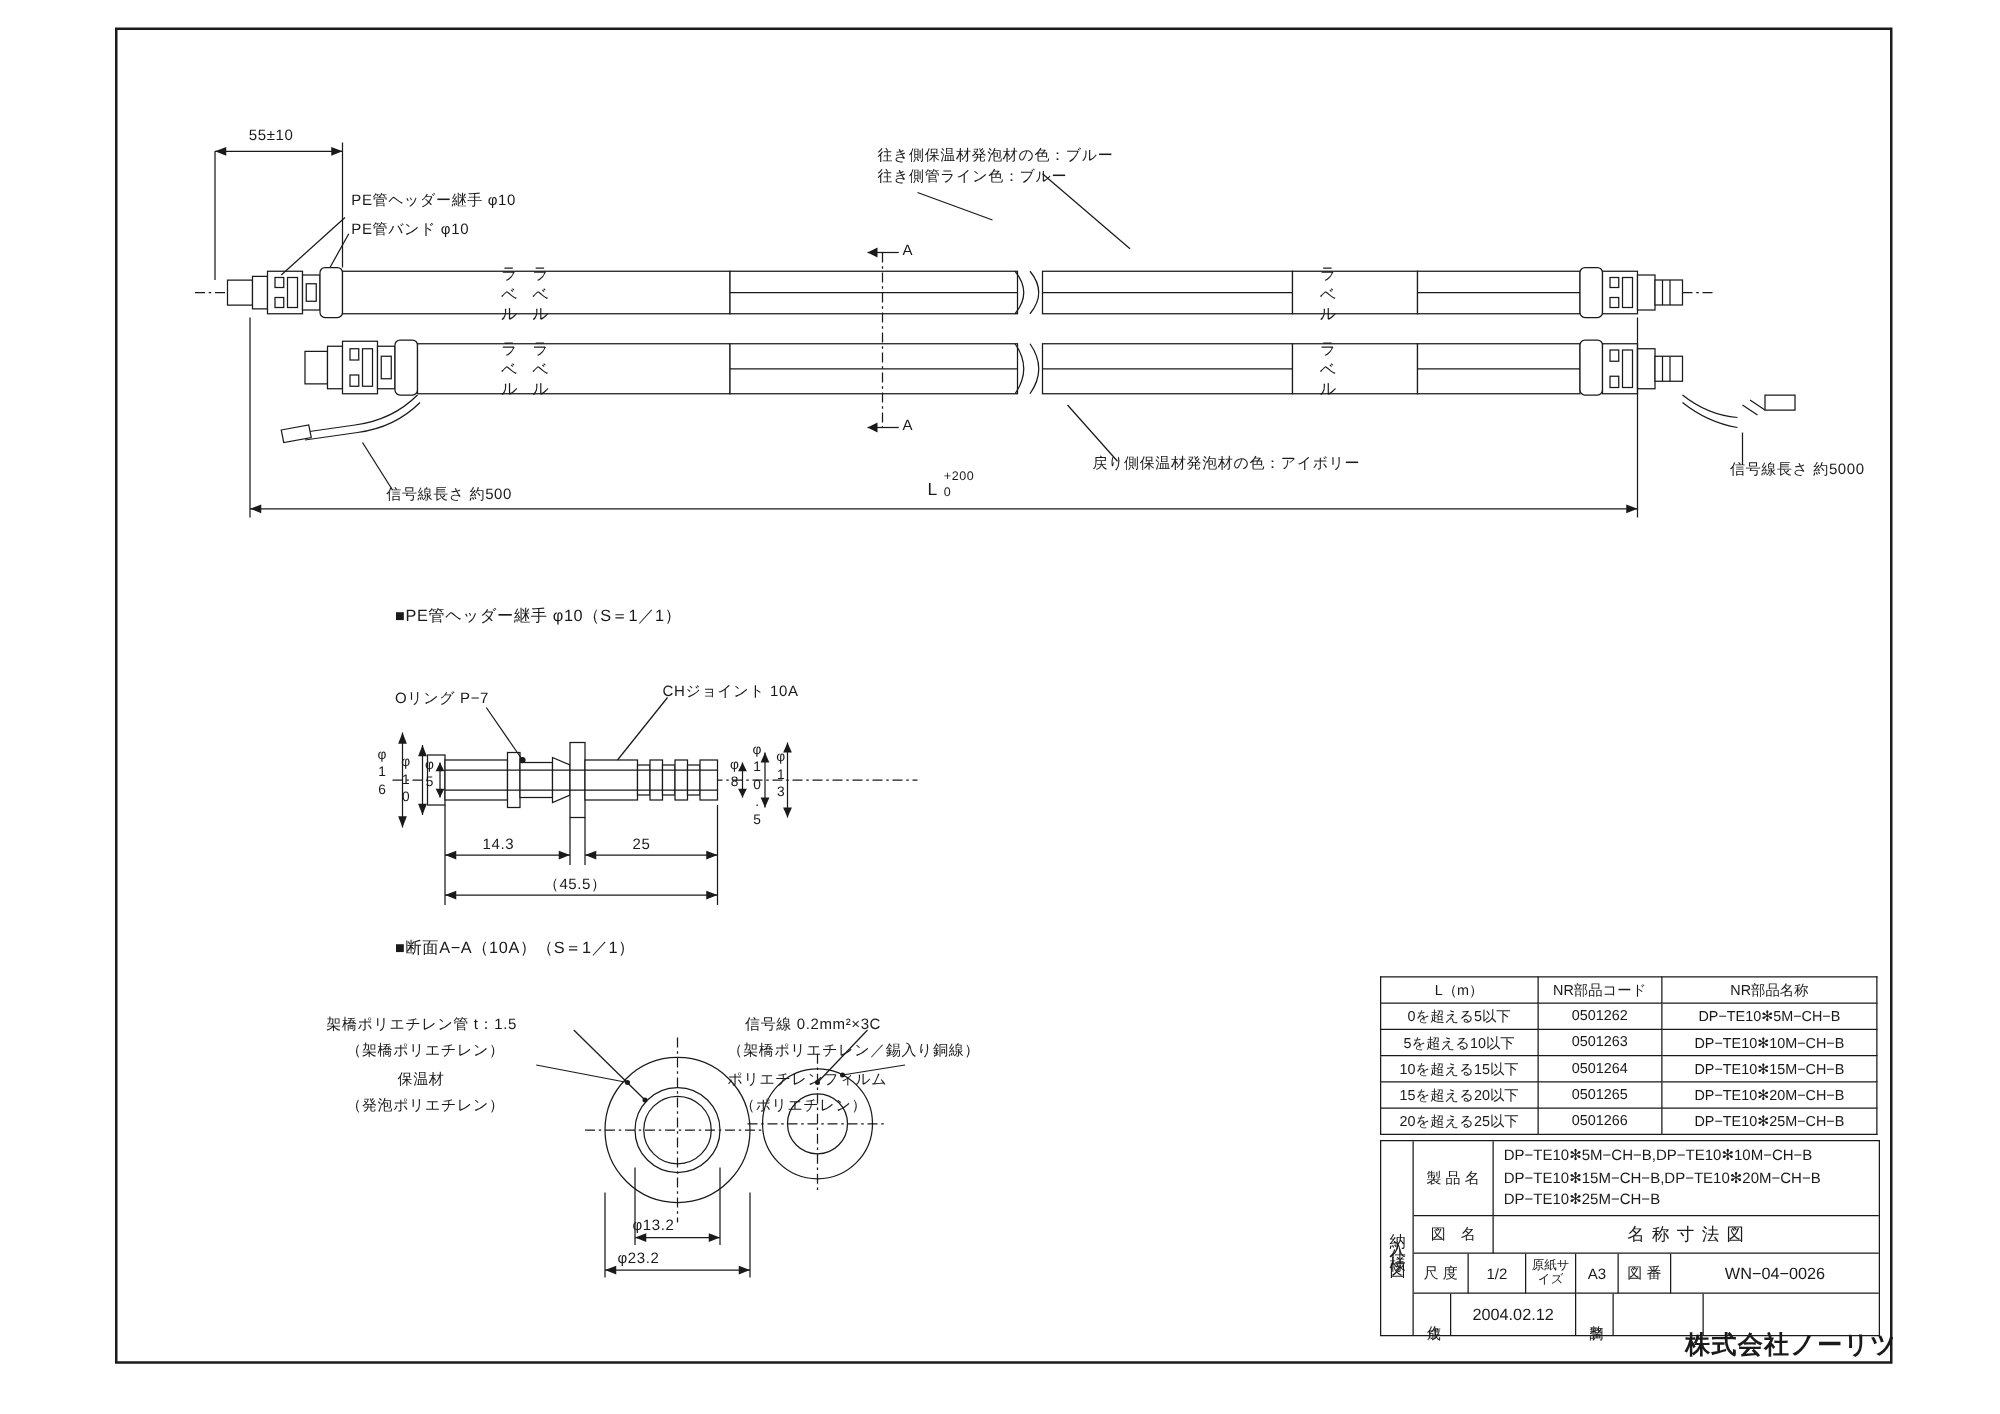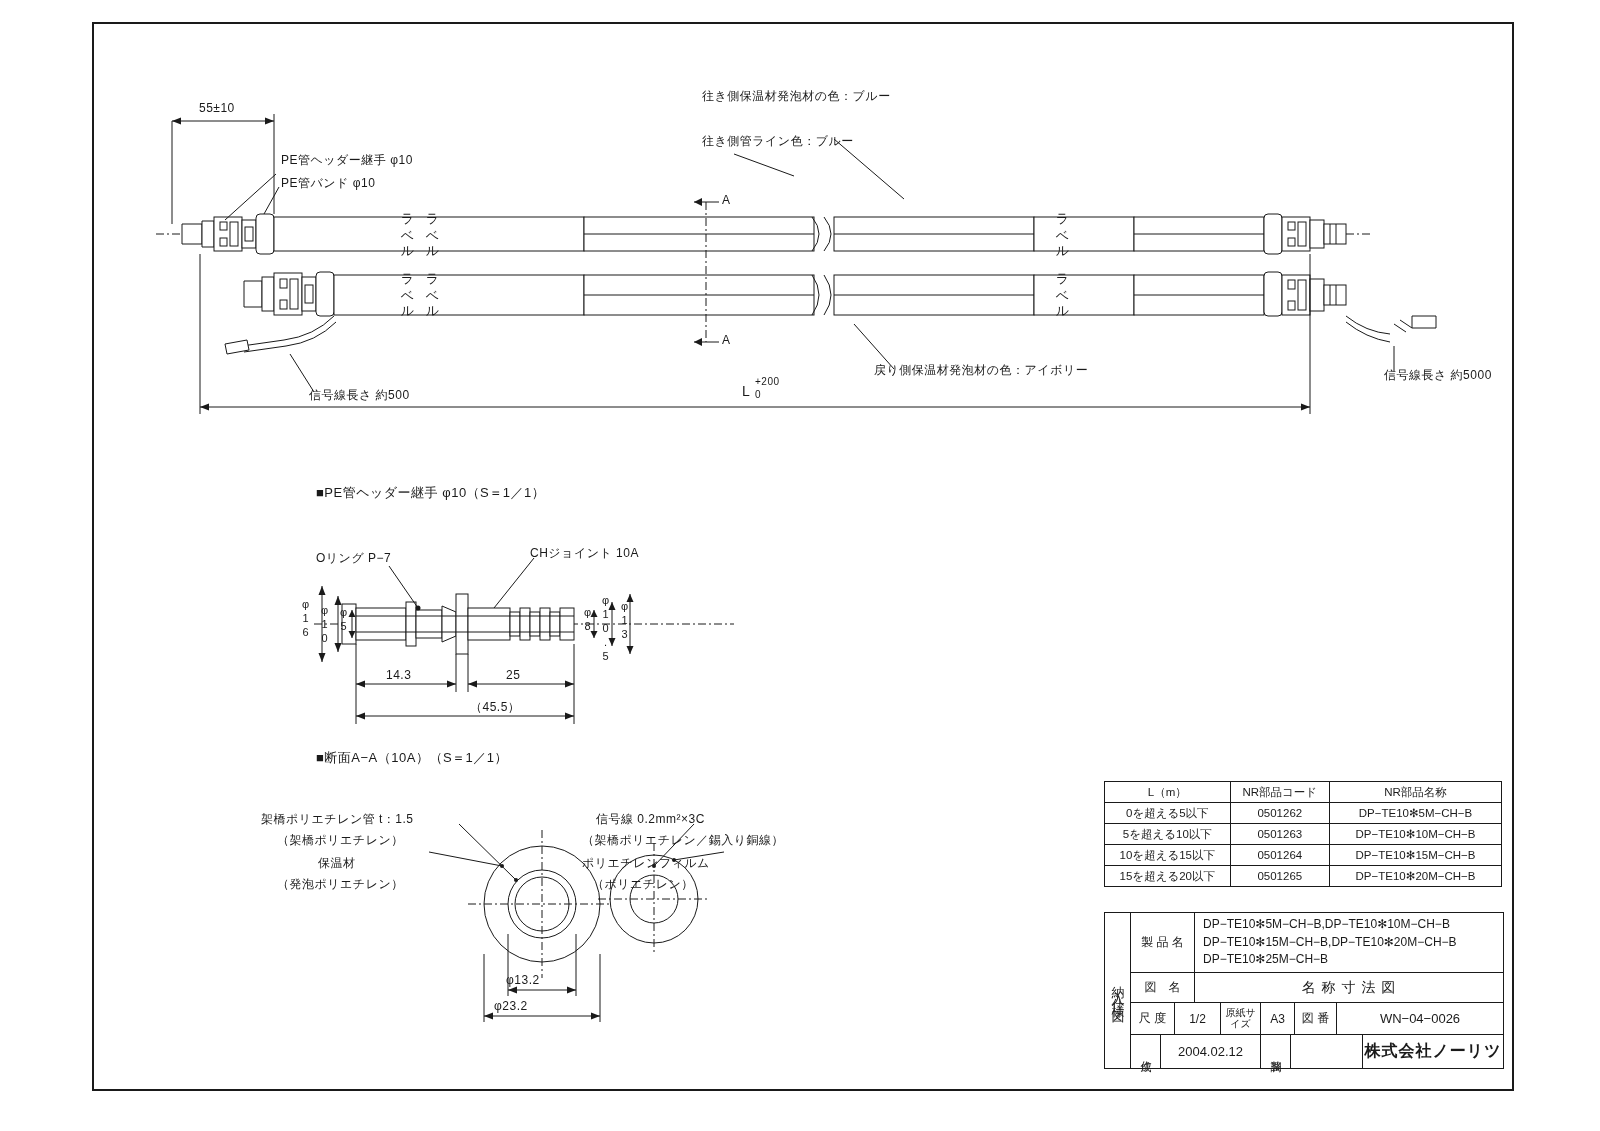--- a/index.html
+++ b/index.html
@@ -8,21 +8,21 @@
   .frame{position:absolute;left:92px;top:22px;width:1418px;height:1065px;border:2px solid #1a1a1a;background:#fff;}
   .txt{position:absolute;color:#1a1a1a;white-space:nowrap;font-size:12px;line-height:1.15;letter-spacing:0.5px;}
   .txt.sm{font-size:11px;}
   .txt.xs{font-size:10px;}
   .txt.lg{font-size:14px;}
   .vert{writing-mode:vertical-rl;text-orientation:upright;letter-spacing:2px;}
   .tbl{position:absolute;border-collapse:collapse;}
   .tbl td{border:1px solid #1a1a1a;font-size:11.5px;text-align:center;color:#1a1a1a;padding:1px 4px;height:18px;white-space:nowrap;}
   .title-tbl{position:absolute;left:1110px;top:911px;width:398px;height:152px;border:1px solid #1a1a1a;}
   .tt-cell{position:absolute;box-sizing:border-box;border-right:1px solid #1a1a1a;border-bottom:1px solid #1a1a1a;font-size:12px;color:#1a1a1a;display:flex;align-items:center;justify-content:center;text-align:center;white-space:nowrap;}
-  .corp{font-size:16px;font-weight:bold;letter-spacing:1px;}
+  .corp{font-size:20px;font-weight:bold;letter-spacing:1px;margin-top:24px;}
   svg{position:absolute;left:0;top:0;overflow:visible;}
 </style>
 </head>
 <body>
 
 <div id="sheet">
   <div class="frame">
 
     <svg width="1418" height="1065">
 
@@ -127,21 +127,21 @@
       <line x1="78" y1="97" x2="180" y2="97" stroke="#1a1a1a"></line>
       <path d="M78,97 l9,-3.5 l0,7 z" fill="#1a1a1a"></path>
       <path d="M180,97 l-9,-3.5 l0,7 z" fill="#1a1a1a"></path>
       <line x1="78" y1="97" x2="78" y2="200" stroke="#1a1a1a"></line>
       <line x1="180" y1="90" x2="180" y2="190" stroke="#1a1a1a"></line>
     </svg>
 
     <div class="txt" style="left:105px;top:78px;">55±10</div>
     <div class="txt" style="left:187px;top:130px;">PE管ヘッダー継手 φ10</div>
     <div class="txt" style="left:187px;top:153px;">PE管バンド φ10</div>
-    <div class="txt" style="left:608px;top:66px;">往き側保温材発泡材の色：ブルー</div>
+    <div class="txt" style="left:608px;top:94px;">往き側保温材発泡材の色：ブルー</div>
     <div class="txt" style="left:608px;top:111px;">往き側管ライン色：ブルー</div>
     <div class="txt" style="left:780px;top:340px;">戻り側保温材発泡材の色：アイボリー</div>
     <div class="txt" style="left:215px;top:365px;">信号線長さ 約500</div>
     <div class="txt" style="left:1290px;top:345px;">信号線長さ 約5000</div>
     <div class="txt" style="left:628px;top:170px;">A</div>
     <div class="txt" style="left:628px;top:310px;">A</div>
     <div class="txt lg" style="left:648px;top:359px;">L</div>
     <div class="txt xs" style="left:661px;top:352px;">+200</div>
     <div class="txt xs" style="left:661px;top:365px;">0</div>
 
@@ -215,21 +215,21 @@
     <div class="txt" style="left:222px;top:528px;">Oリング P−7</div>
     <div class="txt" style="left:436px;top:523px;">CHジョイント 10A</div>
     <div class="txt sm vert" style="left:205px;top:574px;">φ16</div>
     <div class="txt sm vert" style="left:224px;top:580px;">φ10</div>
     <div class="txt sm vert" style="left:243px;top:582px;">φ5</div>
     <div class="txt sm vert" style="left:487px;top:582px;">φ8</div>
     <div class="txt sm vert" style="left:505px;top:570px;">φ10.5</div>
     <div class="txt sm vert" style="left:524px;top:576px;">φ13</div>
     <div class="txt" style="left:292px;top:645px;">14.3</div>
     <div class="txt" style="left:412px;top:645px;">25</div>
-    <div class="txt" style="left:376px;top:677px;">（45.5）</div>
+    <div class="txt" style="left:341px;top:677px;">（45.5）</div>
 
     <div class="txt" style="left:222px;top:727px;font-size:13px;">■断面A−A（10A）（S＝1／1）</div>
 
     <svg width="700" height="280" style="left:160px;top:770px;">
 
       <circle cx="288" cy="110" r="58" fill="#fff" stroke="#1a1a1a"></circle>
       <circle cx="288" cy="110" r="34" fill="#fff" stroke="#1a1a1a"></circle>
       <circle cx="288" cy="110" r="27" fill="#fff" stroke="#1a1a1a"></circle>
       <line x1="214" y1="110" x2="362" y2="110" stroke="#1a1a1a" stroke-dasharray="8,3,2,3"></line>
       <line x1="288" y1="36" x2="288" y2="184" stroke="#1a1a1a" stroke-dasharray="8,3,2,3"></line>
@@ -293,20 +293,25 @@
         <tr>
           <td>10を超える15以下</td>
           <td>0501264</td>
           <td>DP−TE10✻15M−CH−B</td>
         </tr>
         <tr>
           <td>15を超える20以下</td>
           <td>0501265</td>
           <td>DP−TE10✻20M−CH−B</td>
         </tr>
+        <tr>
+          <td>20を超える25以下</td>
+          <td>0501266</td>
+          <td>DP−TE10✻25M−CH−B</td>
+        </tr>
       </tbody>
     </table>
 
     <div class="title-tbl" style="left:1010px;top:888px;width:398px;height:155px;">
 
       <div class="tt-cell" style="left:0;top:0;width:26px;height:155px;border-bottom:none;writing-mode:vertical-rl;text-orientation:upright;letter-spacing:6px;font-size:13px;">納入仕様図</div>
 
       <div class="tt-cell" style="left:26px;top:0;width:64px;height:60px;">製 品 名</div>
       <div class="tt-cell" style="left:90px;top:0;width:308px;height:60px;border-right:none;flex-direction:column;align-items:flex-start;padding-left:8px;justify-content:center;">
         <span style="font-size:12px;line-height:1.45;">DP−TE10✻5M−CH−B,DP−TE10✻10M−CH−B</span>

